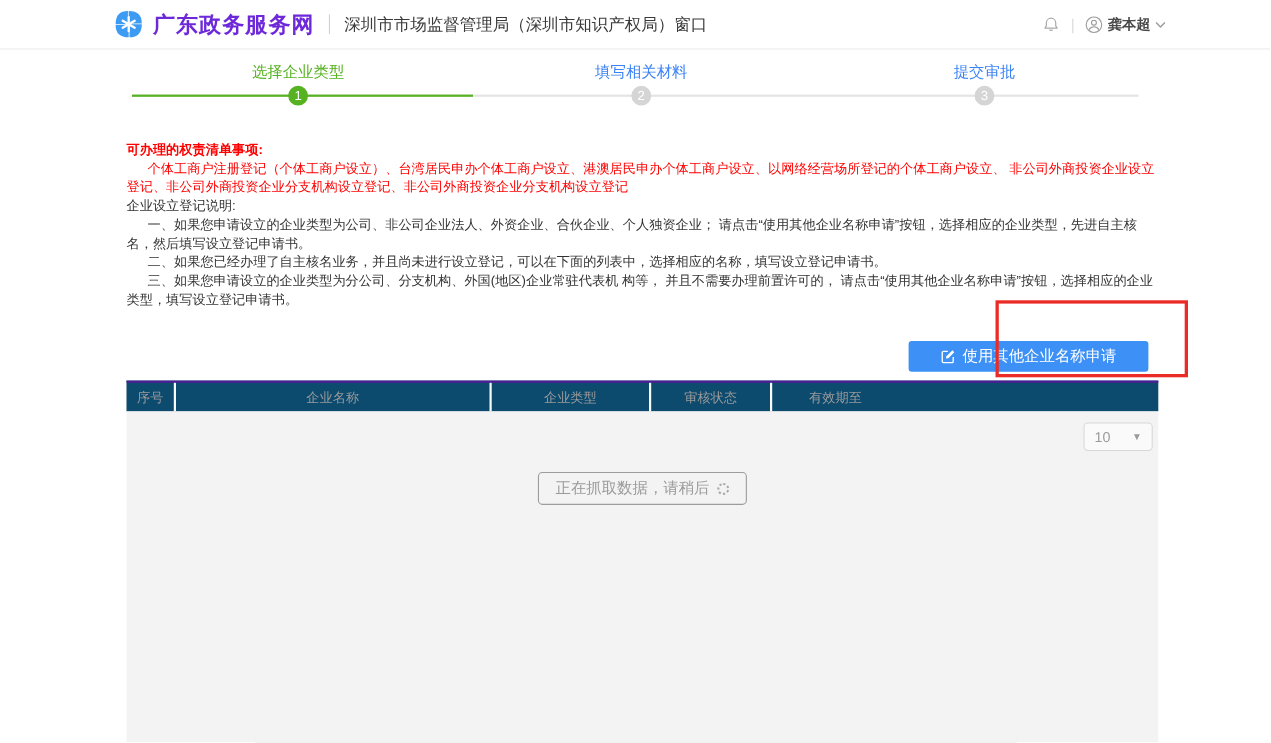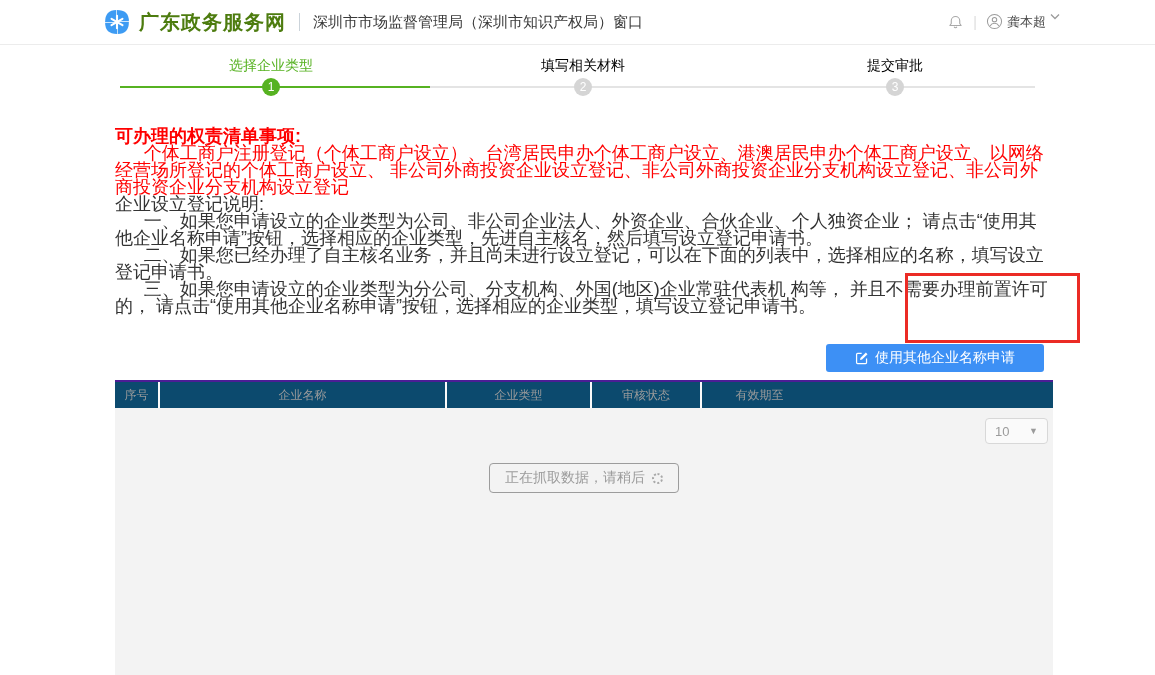--- a/index.html
+++ b/index.html
@@ -4,42 +4,42 @@
 <style>
   * { margin:0; padding:0; box-sizing:border-box; }
   html,body { width:1155px; height:675px; }
   body {
     position:relative; background:#fff; overflow:hidden;
     font-family:"Liberation Sans","DejaVu Sans",sans-serif; color:#333;
   }
   
   .topbar { height:45px; display:flex; align-items:center; padding:0 95px 0 103px; border-bottom:1px solid #ECECEC; background:#fff; }
   .logo { display:flex; align-items:center; gap:8px; }
-  .logo-text { font-size:20px; font-weight:bold; color:#4d7c0f; letter-spacing:1px; }
+  .logo-text { font-size:20px; font-weight:bold; color:#6d28d9; letter-spacing:1px; }
   .topbar-divider { width:1px; height:18px; background:#CBD3DA; margin:0 13px; }
   .window-title { font-size:15px; color:#3A3A3A; }
   .topbar-right { margin-left:auto; display:flex; align-items:center; gap:9px; }
   .tb-sep { color:#DDD; font-size:14px; }
-  .user-chip { display:flex; align-items:flex-start; gap:4px; cursor:pointer; }
+  .user-chip { display:flex; align-items:center; gap:4px; cursor:pointer;font-weight:bold; }
   .user-name { font-size:13px; color:#4A4A4A; }
   
   .main { position:relative; width:938px; margin-left:115px; }
   
   .steps { position:relative; height:46px; margin-top:9px; }
   .step-labels { display:flex; }
-  .step-label { width:312px; text-align:center; font-size:14px; padding-top:3px; color:#000000; }
+  .step-label { width:312px; text-align:center; font-size:14px; padding-top:3px; color:#3b82f6; }
   .step-label.active { color:#56B221; }
   .track { position:absolute; top:32px; left:5px; width:915px; height:2px; background:#E4E4E4; }
   .track-active { position:absolute; top:32px; left:5px; width:310px; height:2px; background:#56B221; }
   .dot { position:absolute; top:24px; width:18px; height:18px; border-radius:50%; background:#D5D5D5;
          color:#fff; font-size:12px; line-height:18px; text-align:center; }
   .dot.active { background:#56B221; }
   .dot-1 { left:147px; } .dot-2 { left:459px; } .dot-3 { left:771px; }
   
-  .notice { margin-top:28px; font-size:18px; line-height:17px; }
+  .notice { margin-top:28px; font-size:12px; line-height:17px; }
   .notice-red { color:#FF0000; }
   .notice-title { font-weight:bold; }
   .indent { text-indent:1.6em; }
   
   .btn-row { display:flex; justify-content:flex-end; padding-right:9px; margin-top:29px; }
   .primary-btn { display:inline-flex; align-items:center; gap:6px; height:28px; padding:0 29px;
                  background:#3D90F5; color:#fff; font-size:14px; border:none; border-radius:3px; cursor:pointer;
                  font-family:inherit; }
   
   .highlight-box { position:absolute; left:905px; top:273px; width:175px; height:70px; border:3px solid #EB2B25; pointer-events:none; }

